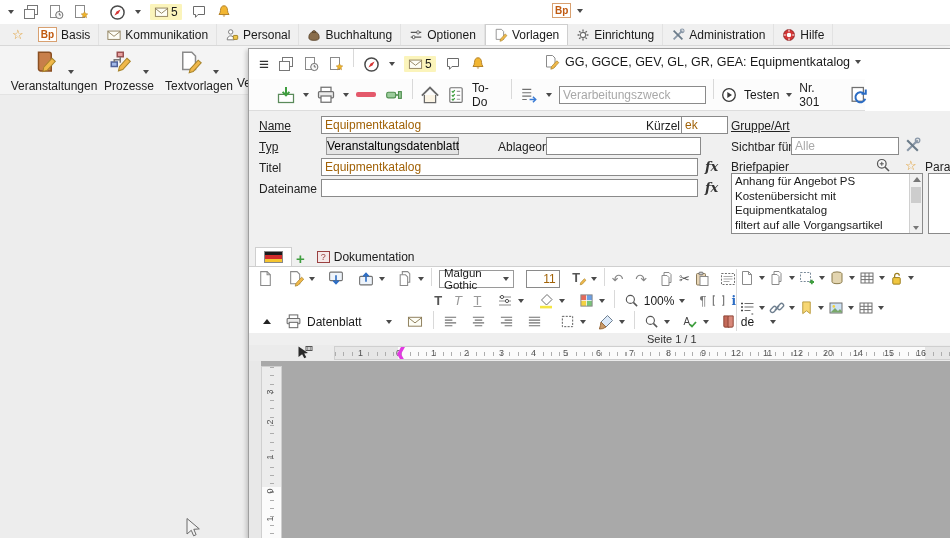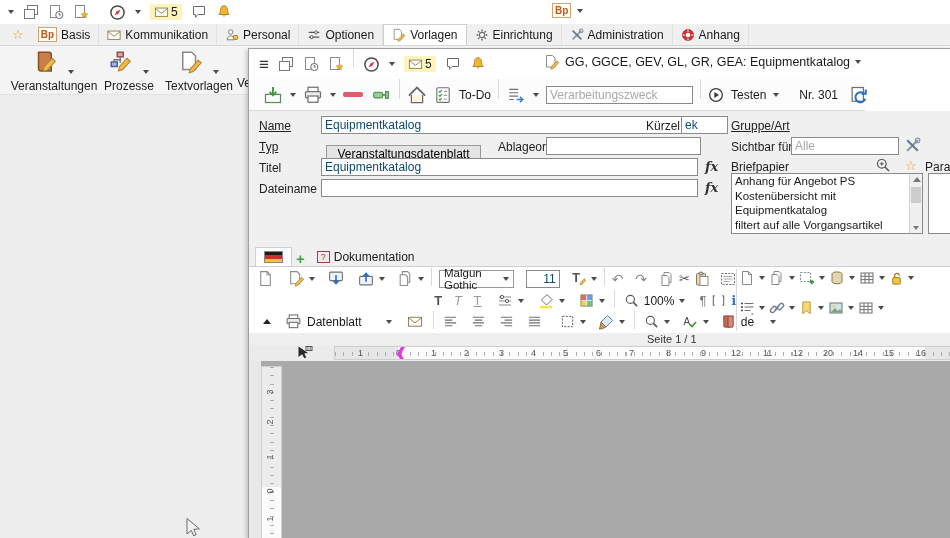--- a/index.html
+++ b/index.html
@@ -30,23 +30,23 @@
   .ribitem{position:absolute;top:4px;text-align:center}
   .riblabel{font-size:12px;color:#222;margin-top:2px;white-space:nowrap}
   .leftpane{position:absolute;left:0;top:95px;width:248px;height:443px;background:#ededed}
   
   .window{position:absolute;left:248px;top:48px;width:702px;height:490px;background:#fff;
      border-left:1px solid #9f9f9f;border-top:1px solid #9f9f9f;box-shadow:-2px 2px 4px rgba(0,0,0,.18);overflow:hidden}
   .wtitle{position:absolute;left:0;top:0;width:702px;height:30px;background:#fff;display:flex;align-items:center;gap:9px;padding-left:10px}
   .ham{font-size:17px;color:#333;line-height:1}
   .wdoc-title{position:absolute;left:295px;top:5px;display:flex;align-items:center;gap:5px}
   .wtools{position:absolute;left:0;top:30px;width:616px;height:32px;background:#fcfcfc;
-     border-bottom:1px solid #ddd;display:flex;align-items:center;gap:7px;padding:0 0 0 14px}
+     border-bottom:1px solid #ddd;display:flex;align-items:center;gap:7px;padding:0 0 0 27px}
   .inp{border:1px solid #8a8a8a;background:#fff;height:18px;font-size:12px;padding:0 3px;
-     font-family:"Liberation Sans",sans-serif;color:#0c4a6e}
+     font-family:"Liberation Sans",sans-serif;color:#a16207}
   .inp::placeholder{color:#a8a8a8}
   .minusbar{width:20px;height:5px;background:#e4596b;border-radius:2px;flex:none}
   
   .wform{position:absolute;left:0;top:62px;width:702px;height:135px;background:#f0f0f0}
   .lbl{position:absolute;font-size:12px;color:#222;white-space:nowrap}
   .lnk{text-decoration:underline}
   .typbtn{position:absolute;border:1px solid #9a9a9a;background:#e4e4e4;font-size:12px;
      text-align:center;height:18px;line-height:16px;font-family:"Liberation Sans",sans-serif}
   .fx{font-family:"DejaVu Serif",serif;font-style:italic;font-weight:bold;font-size:13px;color:#333}
   .listbox{position:absolute;border:1px solid #8a8a8a;background:#fff;overflow:hidden}
@@ -376,20 +376,26 @@
     <span>Kommunikation</span>
   </div>
   <div class="tab">
     <svg class="ic" width="14" height="14">
           <use href="#i-person"></use>
         </svg>
     <span>Personal</span>
   </div>
   <div class="tab">
     <svg class="ic" width="14" height="14">
+          <use href="#i-bag"></use>
+        </svg>
+    <span>Buchhaltung</span>
+  </div>
+  <div class="tab">
+    <svg class="ic" width="14" height="14">
           <use href="#i-sliders"></use>
         </svg>
     <span>Optionen</span>
   </div>
   <div class="tab active">
     <svg class="ic" width="14" height="14">
           <use href="#i-pagepen"></use>
         </svg>
     <span>Vorlagen</span>
   </div>
@@ -402,21 +408,21 @@
   <div class="tab">
     <svg class="ic" width="14" height="14">
           <use href="#i-tools"></use>
         </svg>
     <span>Administration</span>
   </div>
   <div class="tab">
     <svg class="ic" width="14" height="14">
           <use href="#i-buoy"></use>
         </svg>
-    <span>Anhang</span>
+    <span>Hilfe</span>
   </div>
 </div>
 
 <div class="ribbon">
   <div class="ribitem" style="left:4px;width:100px">
     <svg class="ic" width="24" height="24">
           <use href="#i-bookpen"></use>
         </svg>
     <span class="cd" style="margin-left:6px"></span>
     <div class="riblabel">Veranstaltungen</div>
@@ -525,21 +531,21 @@
   </div>
 
   <div class="wform">
     <span class="lbl lnk" style="left:10px;top:8px">Name</span>
     <input class="inp abs" style="left: 72px; top: 5px; width: 378px;" value="Equipmentkatalog">
     <span class="lbl" style="left:397px;top:8px">Kürzel</span>
     <input class="inp abs" style="left: 432px; top: 5px; width: 47px;" value="ek">
     <span class="lbl lnk" style="left:482px;top:8px">Gruppe/Art</span>
 
     <span class="lbl lnk" style="left:10px;top:29px">Typ</span>
-    <button class="typbtn" style="left:77px;top:34px;width:155px">Veranstaltungsdatenblatt</button>
+    <button class="typbtn" style="left:77px;top:26px;width:133px">Veranstaltungsdatenblatt</button>
     <span class="lbl" style="left:249px;top:29px">Ablageort</span>
     <input class="inp abs" style="left: 297px; top: 26px; width: 155px;" value="">
     <span class="lbl" style="left:482px;top:29px">Sichtbar für</span>
     <input class="inp abs" style="left: 542px; top: 26px; width: 108px;" placeholder="Alle">
     <svg class="ic abs" style="left:655px;top:26px" width="17" height="17">
           <use href="#i-tools"></use>
         </svg>
 
     <span class="lbl" style="left:10px;top:50px">Titel</span>
     <input class="inp abs" style="left: 72px; top: 47px; width: 377px;" value="Equipmentkatalog">

